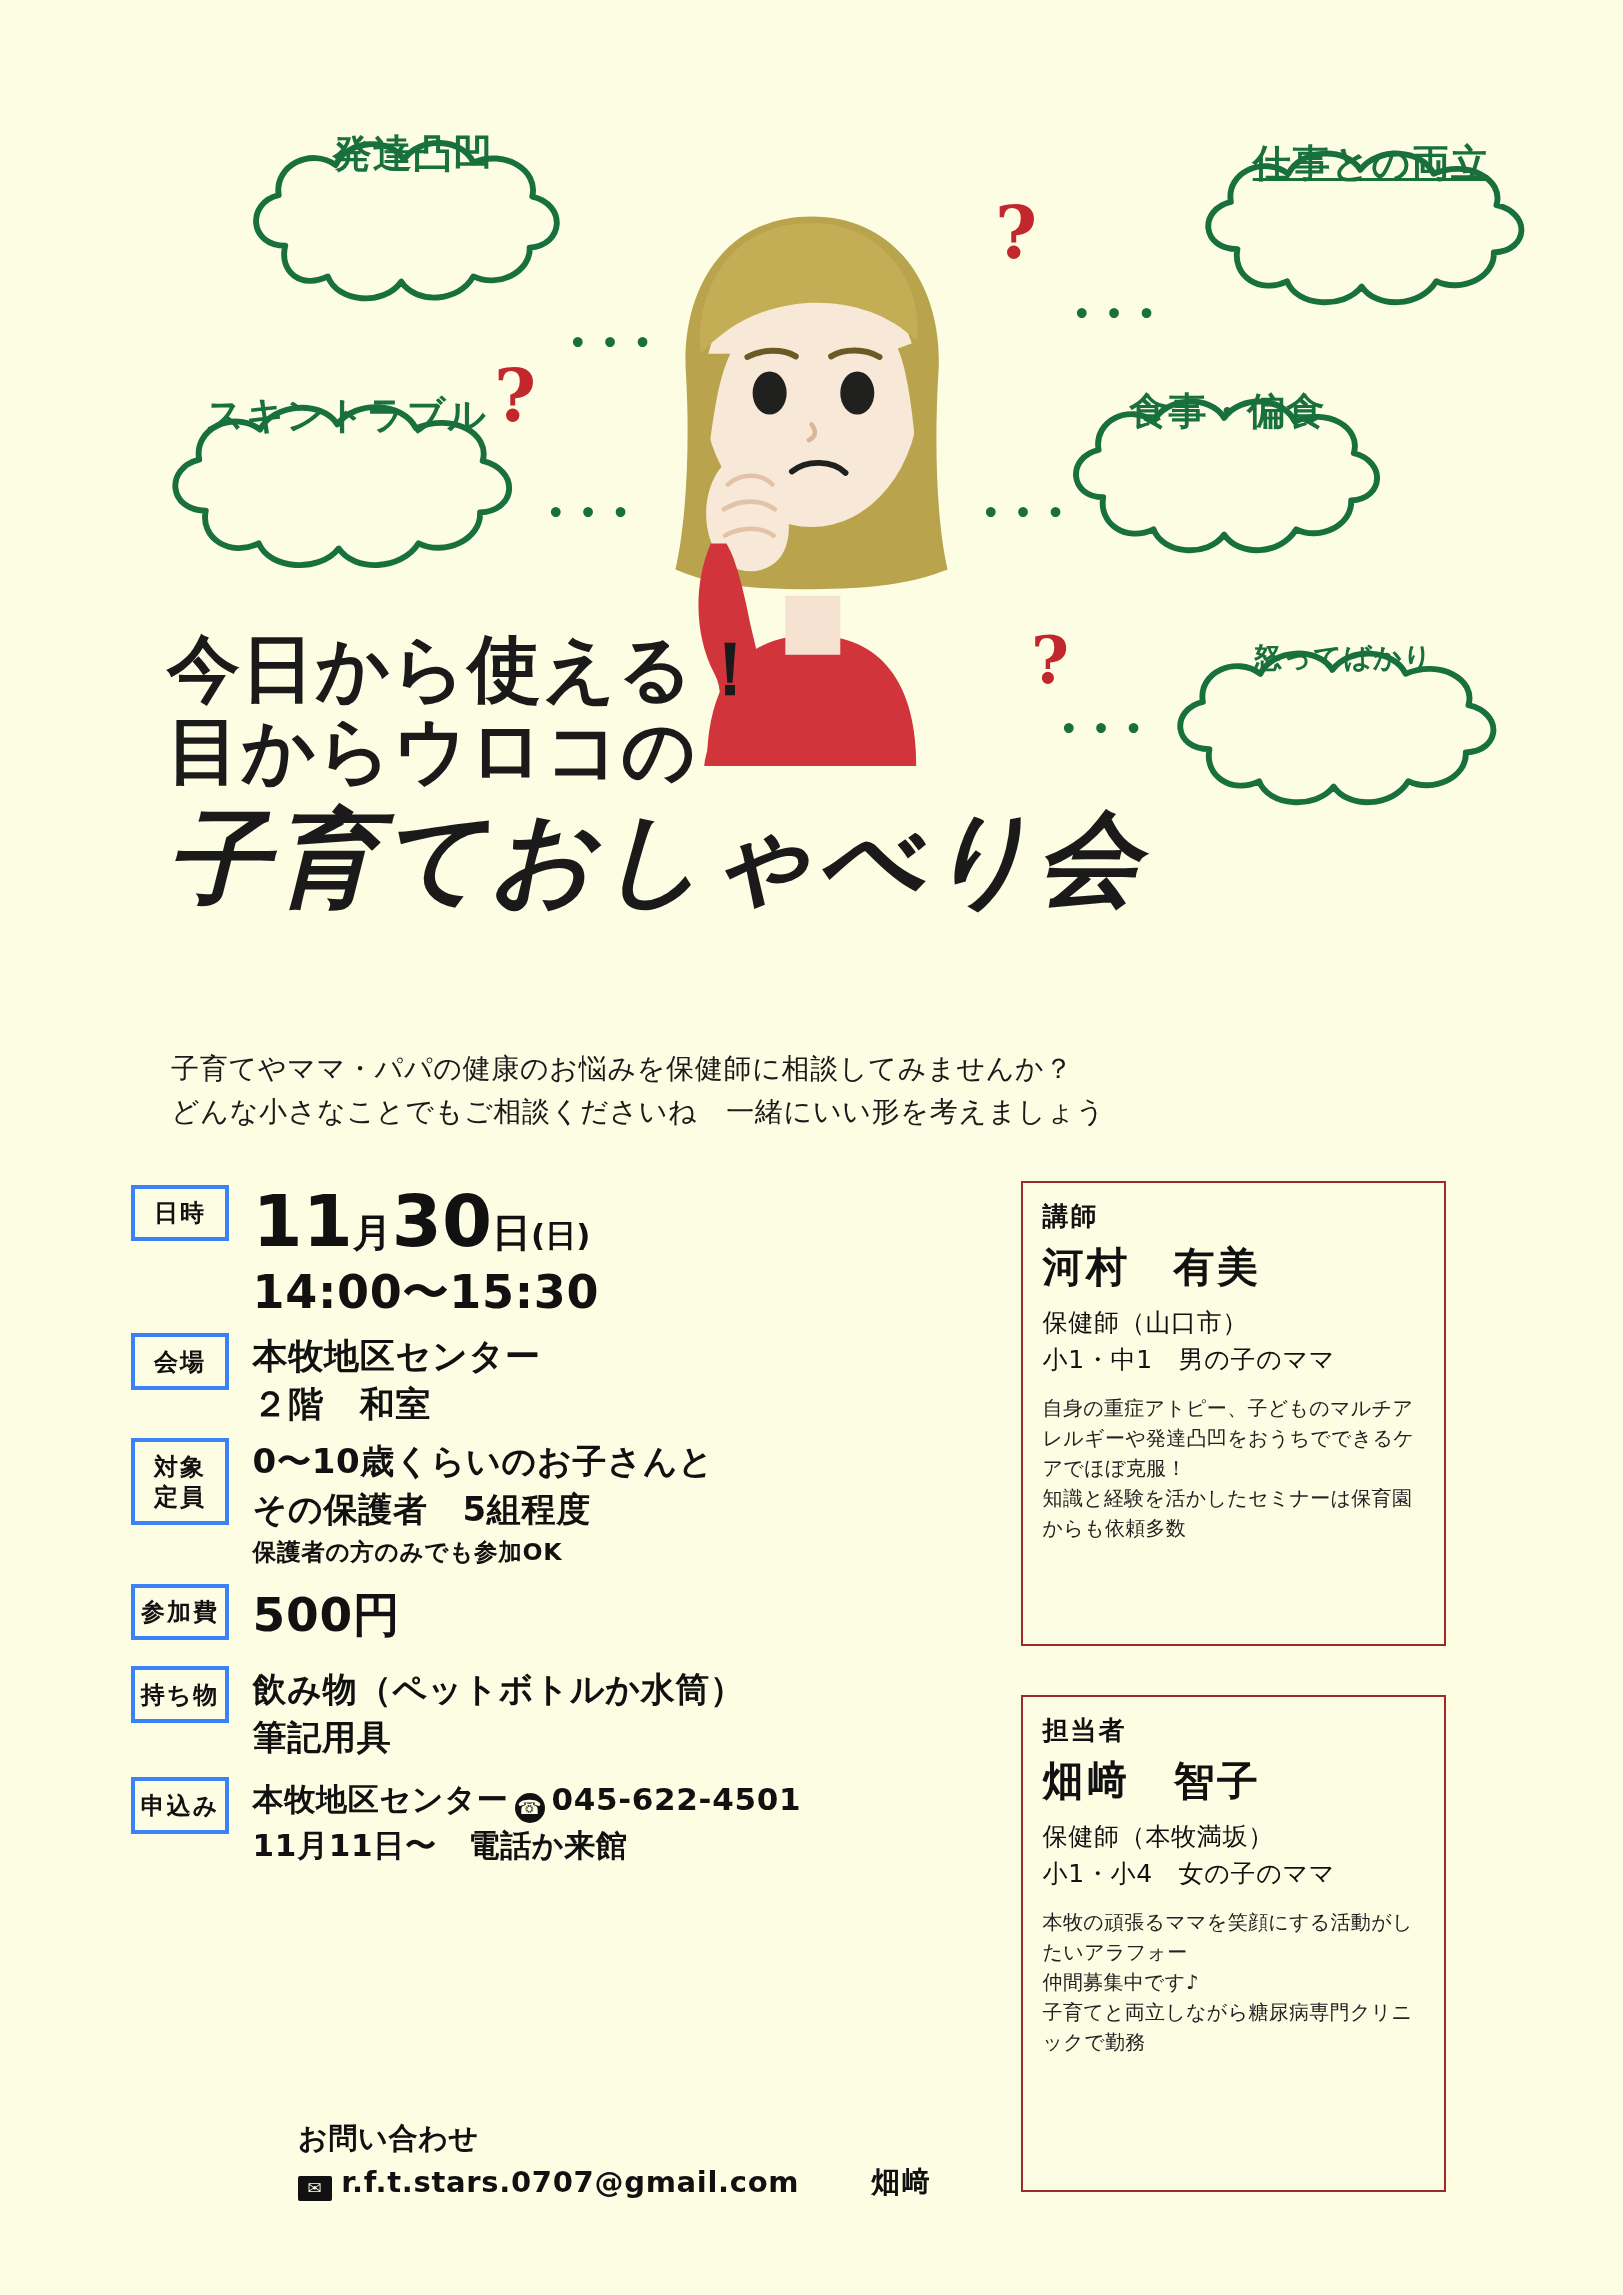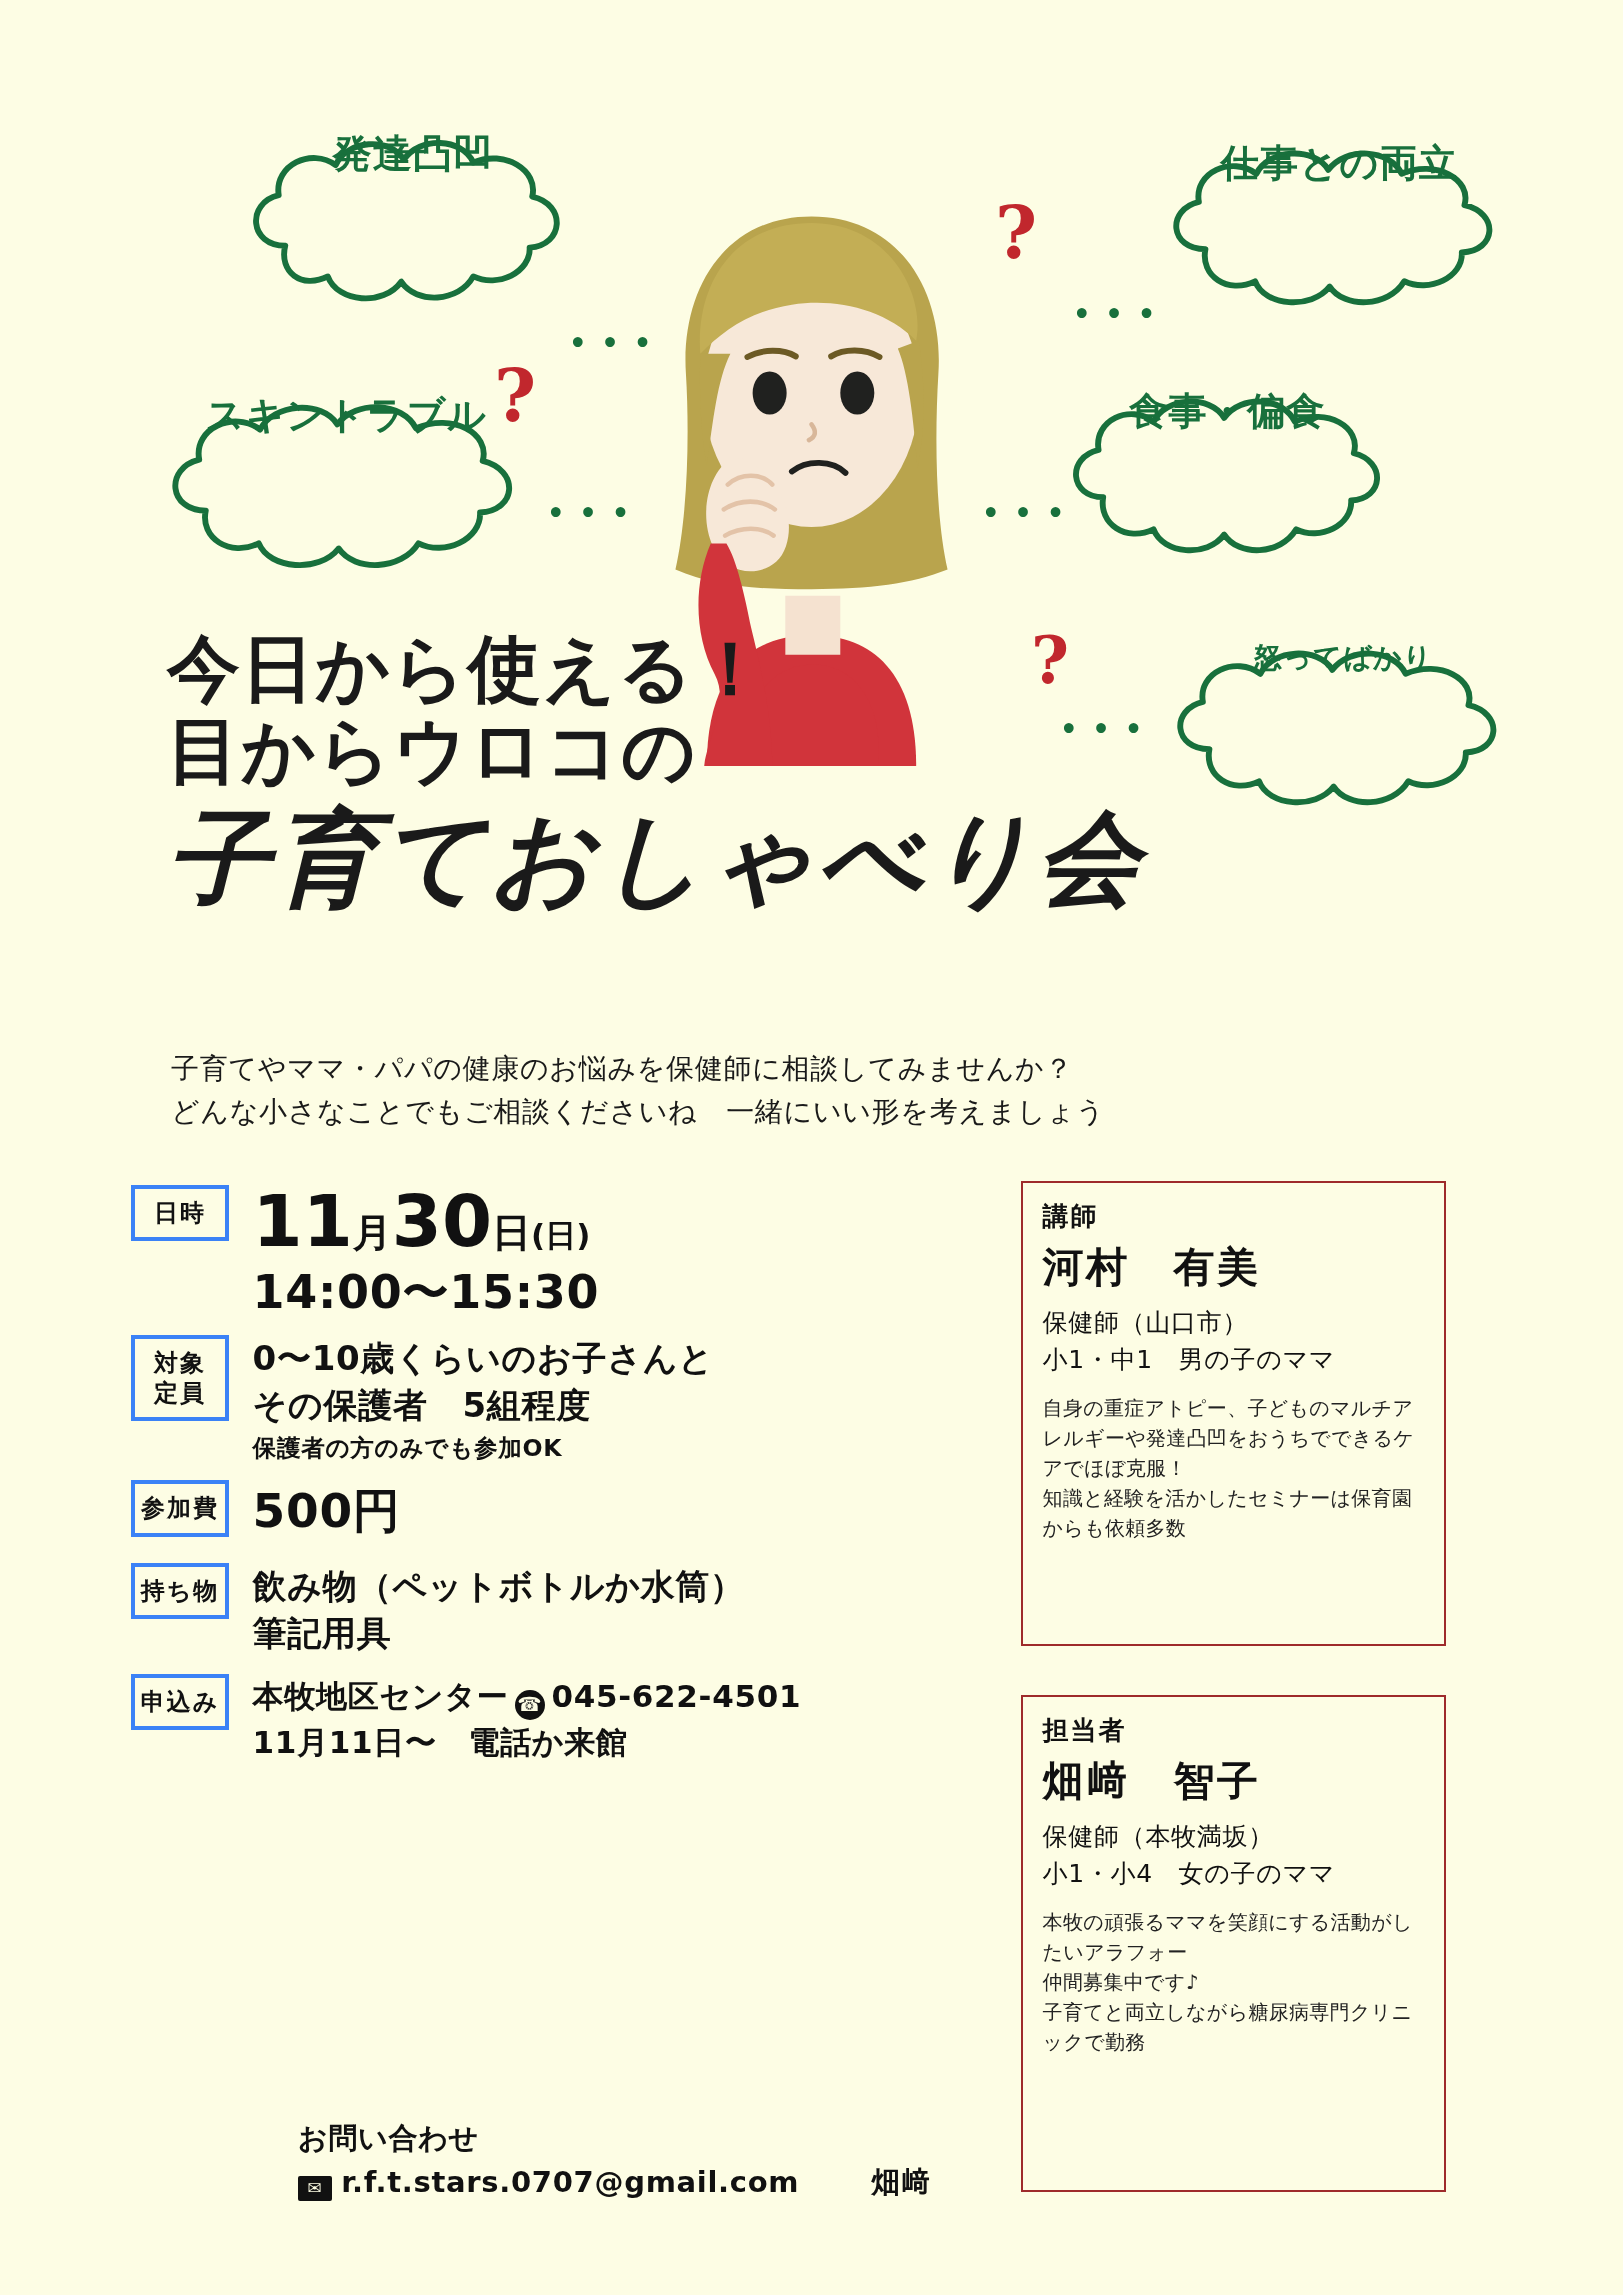--- a/index.html
+++ b/index.html
@@ -261,21 +261,21 @@
   <div class="cloud" id="cloud-0" style="left:223px; top:131px; width:380px; height:190px; font-size:39px;">
     <svg viewBox="0 0 580 290" preserveAspectRatio="none">
       <path d="M95,175 C40,175 35,110 85,98 C78,52 135,25 172,52 C188,14 255,8 276,44
                C300,8 365,10 382,48 C430,28 482,60 472,100 C525,112 520,175 468,178
                C470,215 420,240 382,222 C360,262 295,265 272,230 C245,268 175,262 160,222
                C120,242 85,215 95,175 Z" fill="none" stroke="#18703c" stroke-width="9" stroke-linejoin="round"></path>
     </svg>
     <span>発達凸凹</span>
   </div>
 
-  <div class="cloud" id="cloud-1" style="left:1140px; top:141px; width:399px; height:177px; font-size:38px;">
+  <div class="cloud" id="cloud-1" style="left:1172px; top:141px; width:399px; height:177px; font-size:38px;text-decoration:underline;">
     <svg viewBox="0 0 610 270" preserveAspectRatio="none">
       <path d="M100,165 C45,165 40,105 90,93 C82,48 140,22 178,50 C196,12 266,8 288,44
                C315,8 382,12 400,50 C452,28 508,58 496,98 C550,110 545,168 492,170
                C494,208 442,232 404,214 C380,254 312,256 290,222 C262,258 190,252 176,214
                C134,234 92,206 100,165 Z" fill="none" stroke="#18703c" stroke-width="9" stroke-linejoin="round"></path>
     </svg>
     <span>仕事との両立</span>
   </div>
 
   <div class="cloud" id="cloud-2" style="left:137px; top:393px; width:419px; height:196px; font-size:38px;">
@@ -374,20 +374,27 @@
     <div class="info-row">
       <div class="tag">日時</div>
       <div class="rowbody">
         <div class="bigdate">
           <span class="num">11</span><span class="small">月</span><span class="num">30</span><span class="small">日</span><span class="paren">(日)</span>
         </div>
         <div class="time">14:00〜15:30</div>
       </div>
     </div>
 
+    <div class="info-row" style="margin-top:9.2px;">
+      <div class="tag">会場</div>
+      <div class="rowbody">
+        <div class="l1">本牧地区センター</div>
+        <div class="l1">２階　和室</div>
+      </div>
+    </div>
 
     <div class="info-row" style="margin-top:10.5px;">
       <div class="tag">
         <div>対象</div>
         <div>定員</div>
       </div>
       <div class="rowbody">
         <div class="l2">0〜10歳くらいのお子さんと</div>
         <div class="l2">その保護者　5組程度</div>
         <div class="note">保護者の方のみでも参加OK</div>

